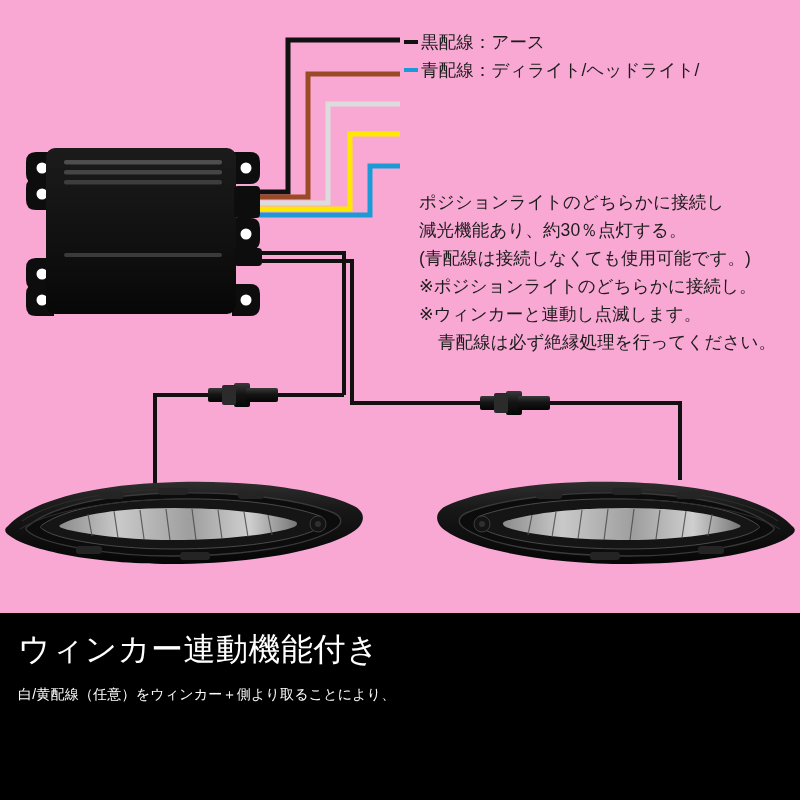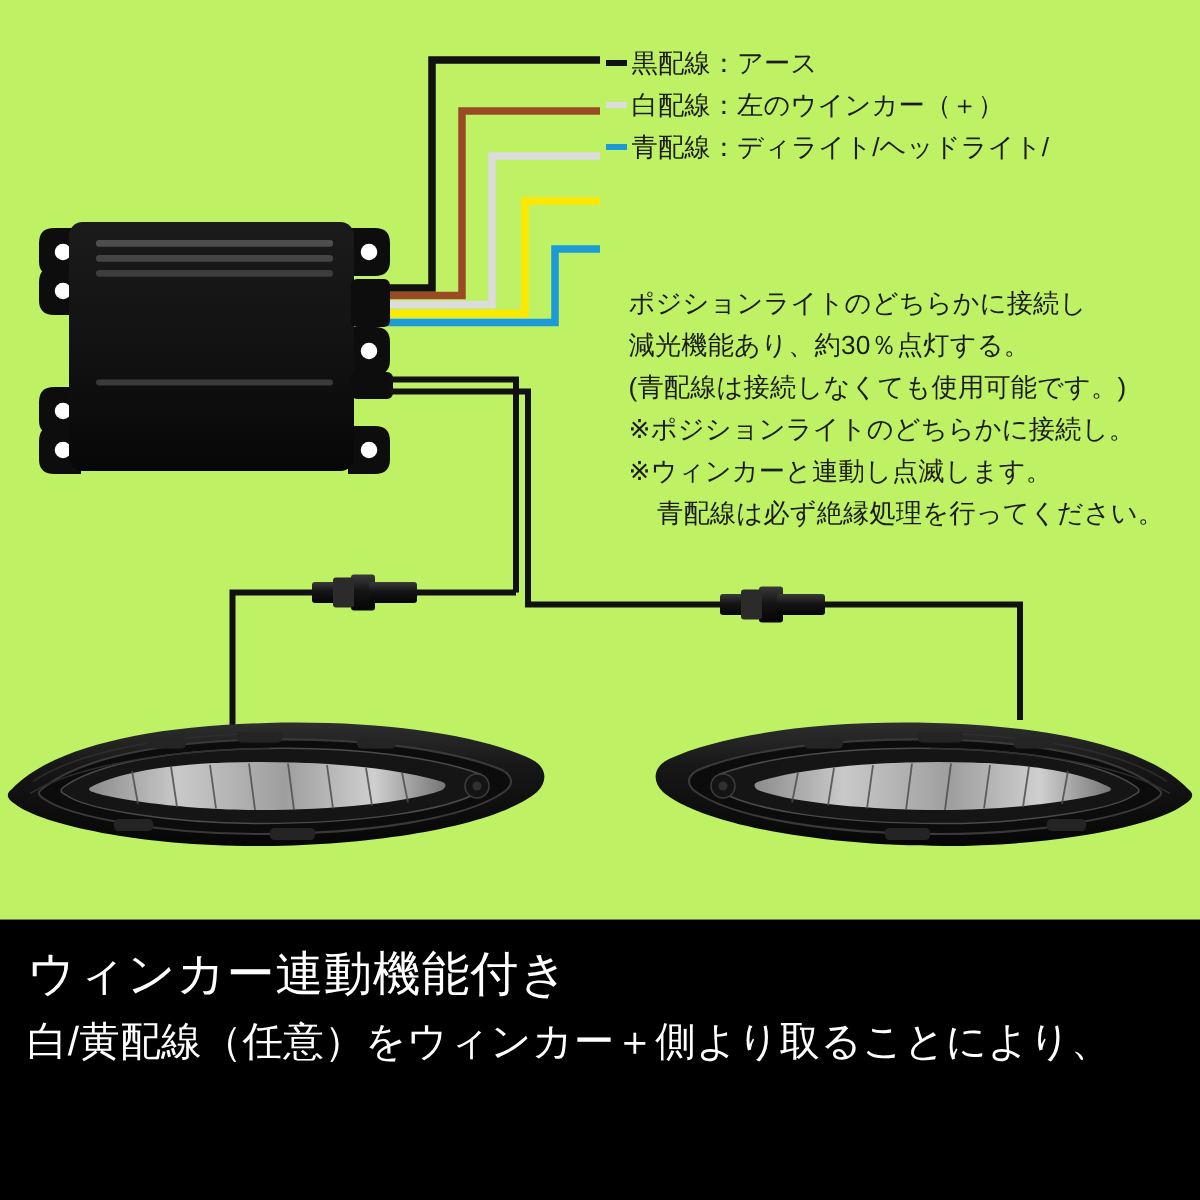--- a/index.html
+++ b/index.html
@@ -17,21 +17,21 @@
     font-family: "Liberation Sans", "DejaVu Sans", sans-serif;
     -webkit-font-smoothing: antialiased;
   }
 
   
   #diagram-area {
     position: absolute;
     left: 0; top: 0;
     width: 800px;
     height: 613px;
-    background: #bef264;
+    background: #f9a8d4;
   }
   #diagram-svg {
     position: absolute;
     left: 0; top: 0;
     width: 800px;
     height: 613px;
     display: block;
   }
 
   
@@ -94,21 +94,21 @@
     letter-spacing: 0.5px;
     white-space: nowrap;
   }
   #banner-lines {
     position: absolute;
     left: 18px;
     top: 66px;
     width: 764px;
   }
   .banner-line {
-    font-size: 27px;
+    font-size: 14px;
     line-height: 31px;
     letter-spacing: 0.2px;
     white-space: nowrap;
   }
 </style>
 </head>
 <body>
 
 <div id="page">
 
@@ -200,21 +200,20 @@
       <g>
         <rect x="480" y="396" width="30" height="14" rx="2" fill="url(#connGrad)"></rect>
         <rect x="506" y="391" width="16" height="24" rx="2" fill="url(#connGrad)"></rect>
         <rect x="518" y="396" width="32" height="14" rx="2" fill="url(#connGrad)"></rect>
         <rect x="494" y="393" width="14" height="20" rx="2" fill="#2b2b2b"></rect>
       </g>
     </svg>
 
     <div id="legend-block">
       <div class="legend-row"><span style="display: inline-block; width: 14px; height: 4px; vertical-align: middle; margin-right: 3px; margin-bottom: 3px; background: rgb(17, 17, 17);"></span>黒配線：アース</div>
-      <div class="legend-row"><span style="display: inline-block; width: 14px; height: 4px; vertical-align: middle; margin-right: 3px; margin-bottom: 3px; background: rgb(220, 220, 220);"></span>白配線：左のウインカー（＋）</div>
       <div class="legend-row"><span style="display: inline-block; width: 14px; height: 4px; vertical-align: middle; margin-right: 3px; margin-bottom: 3px; background: rgb(27, 154, 214);"></span>青配線：ディライト/ヘッドライト/</div>
     </div>
 
     <div id="notes-block">
       <div class="note-row">ポジションライトのどちらかに接続し</div>
       <div class="note-row">減光機能あり、約30％点灯する。</div>
       <div class="note-row">(青配線は接続しなくても使用可能です。)</div>
       <div class="note-row">※ポジションライトのどちらかに接続し。</div>
       <div class="note-row">※ウィンカーと連動し点滅します。</div>
       <div class="note-row indent">青配線は必ず絶縁処理を行ってください。</div>

